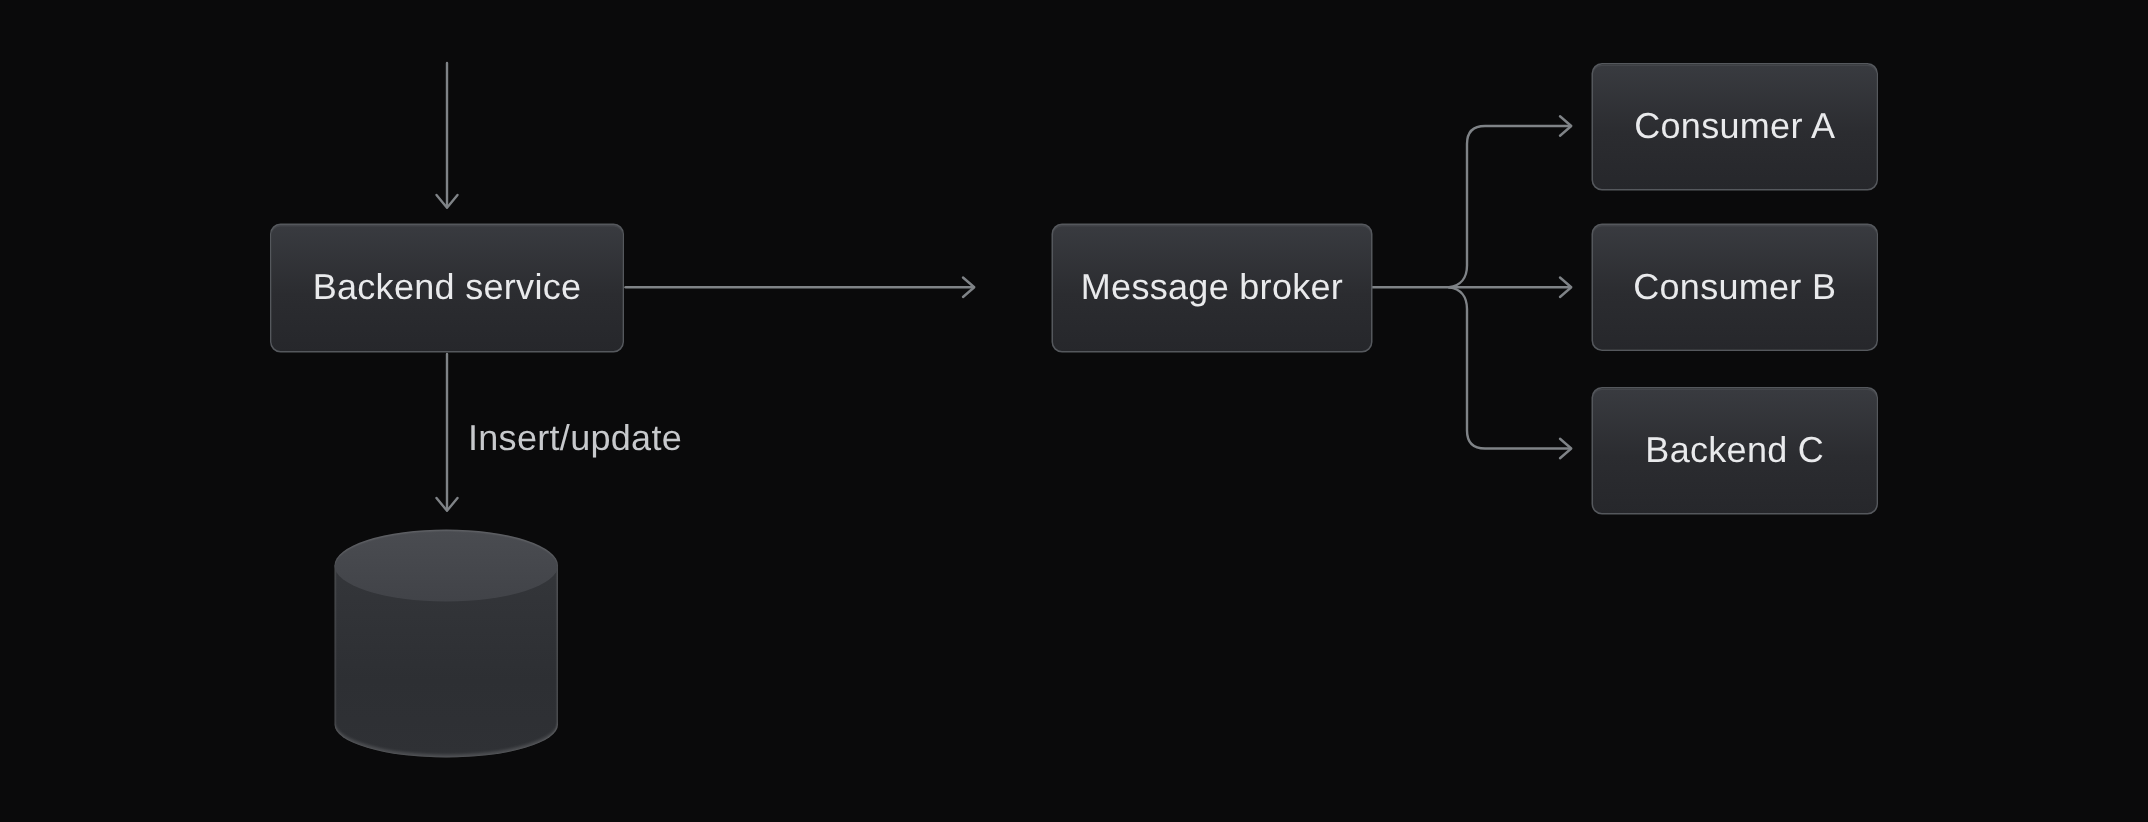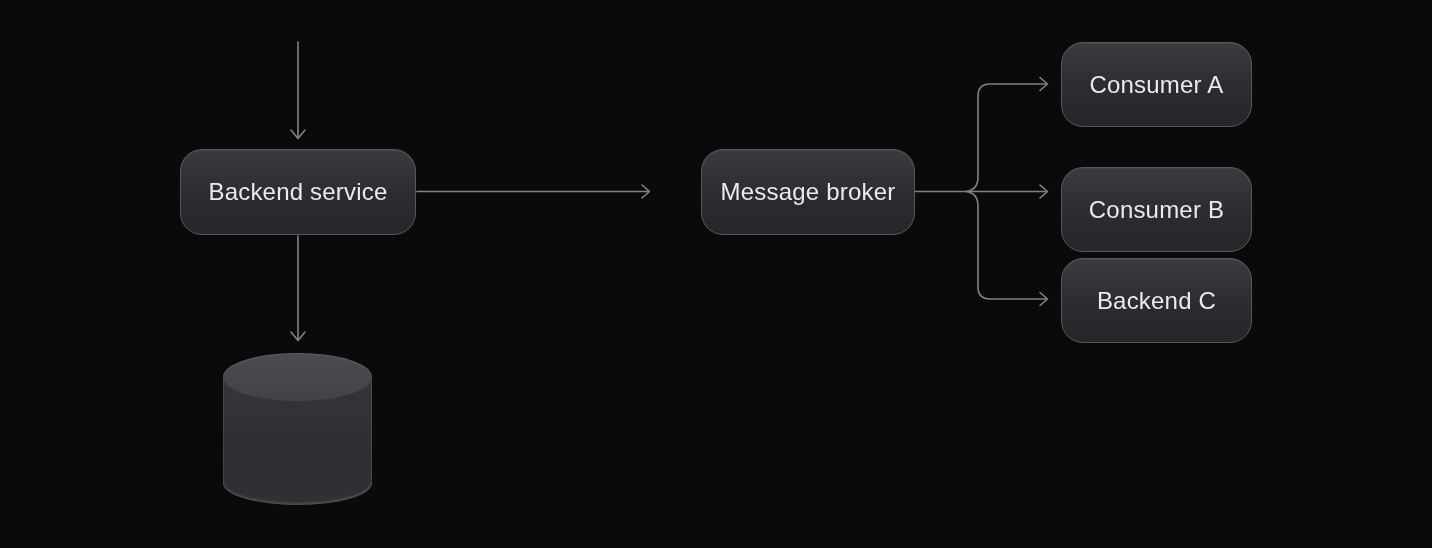--- a/index.html
+++ b/index.html
@@ -22,31 +22,31 @@
     pointer-events: none;
   }
   .node {
     position: absolute;
     box-sizing: border-box;
     display: flex;
     align-items: center;
     justify-content: center;
     background: linear-gradient(180deg, #393b40 0%, #2b2c30 55%, #26272b 100%);
     border: 1px solid #55585d;
-    border-radius: 22px;
+    border-radius: 7px;
     color: #e9eaec;
     font-size: 24px;
     letter-spacing: 0.2px;
     box-shadow: inset 0 1px 0 rgba(255,255,255,0.06);
   }
   .node-backend  { left: 180px;  top: 149px; width: 236px; height: 86px; }
   .node-broker   { left: 657px;  top: 149px; width: 214px; height: 86px; margin-left: 44px; }
   .node-consumer { left: 1061px; width: 191px; height: 85px; }
   .node-consumer.a { top: 42px;  }
-  .node-consumer.b { top: 167px; }
+  .node-consumer.b { top: 149px; }
   .node-consumer.c { top: 258px; }
 
   .edge-label {
     position: absolute;
     color: #c7c9cc;
     font-size: 24px;
     letter-spacing: 0.2px;
     white-space: nowrap;
   }
   .label-publish {
@@ -145,19 +145,20 @@
 
   <div class="node node-consumer b">
     <span>Consumer B</span>
   </div>
 
   <div class="node node-consumer c">
     <span>Backend C</span>
   </div>
 
 
+  <div class="edge-label label-insert">Insert/update</div>
 
   <div class="cylinder">
     <div class="body"></div>
     <div class="top"></div>
   </div>
 
 </div>
 
 </body></html>

